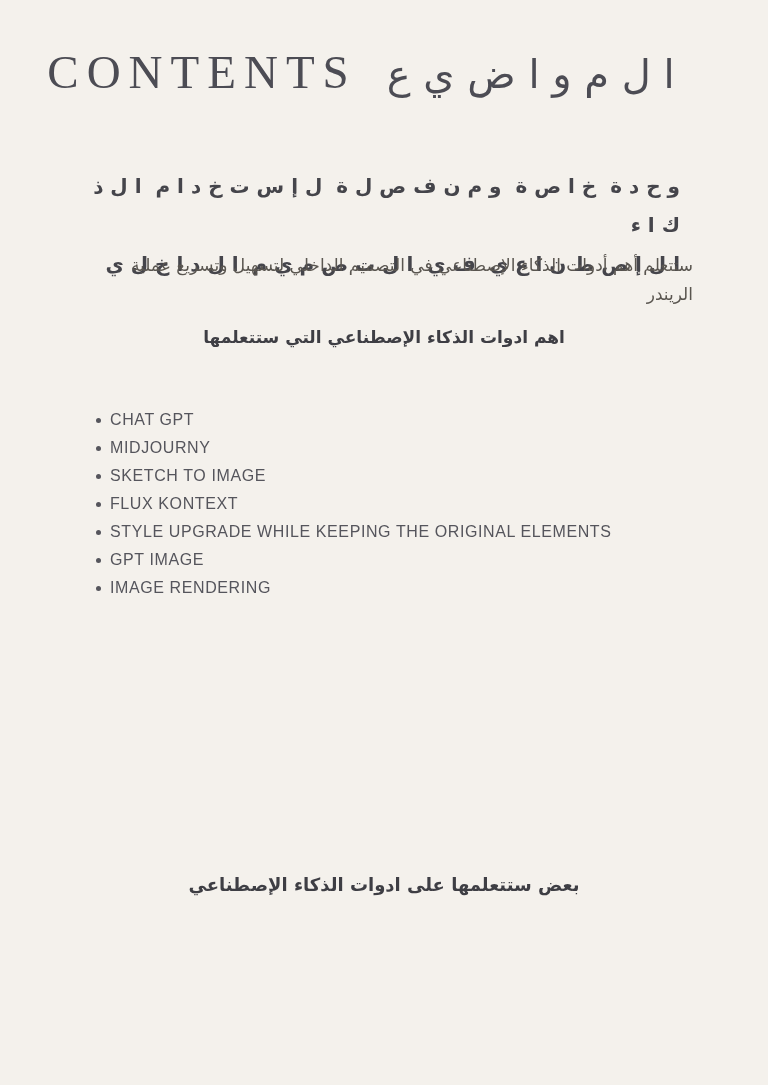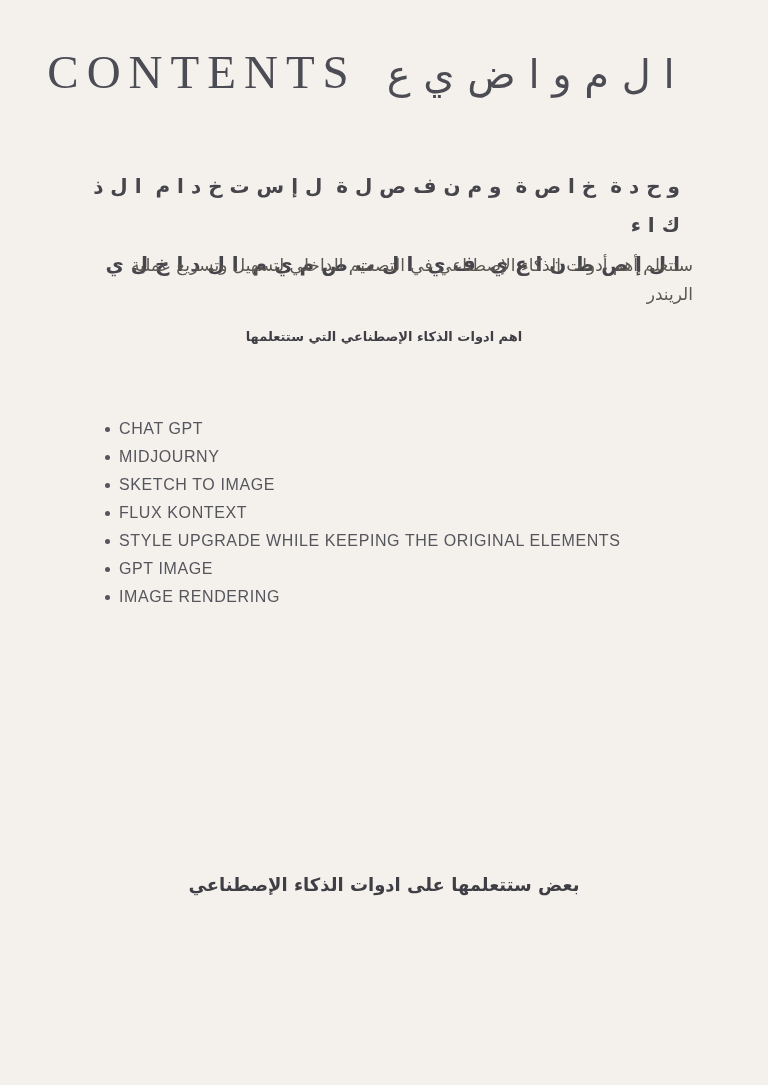--- a/index.html
+++ b/index.html
@@ -79,33 +79,33 @@
 
   
   .tools-heading {
     position: absolute;
     top: 324px;
     left: 40px;
     right: 40px;
     margin: 0;
     direction: rtl;
     text-align: center;
-    font-size: 13px;
+    font-size: 17px;
     line-height: 26px;
     font-weight: 700;
     color: #3e3e44;
   }
 
   
   .tools-list {
     position: absolute;
     top: 401px;
     left: 78px;
     right: 24px;
-    margin: 14px;
+    margin: 5px;
     padding: 0;
     list-style: none;
     font-family: "Liberation Sans", sans-serif;
     font-size: 16px;
     letter-spacing: 0.6px;
     color: #55555c;
   }
   .tool-item {
     position: relative;
     height: 28px;

